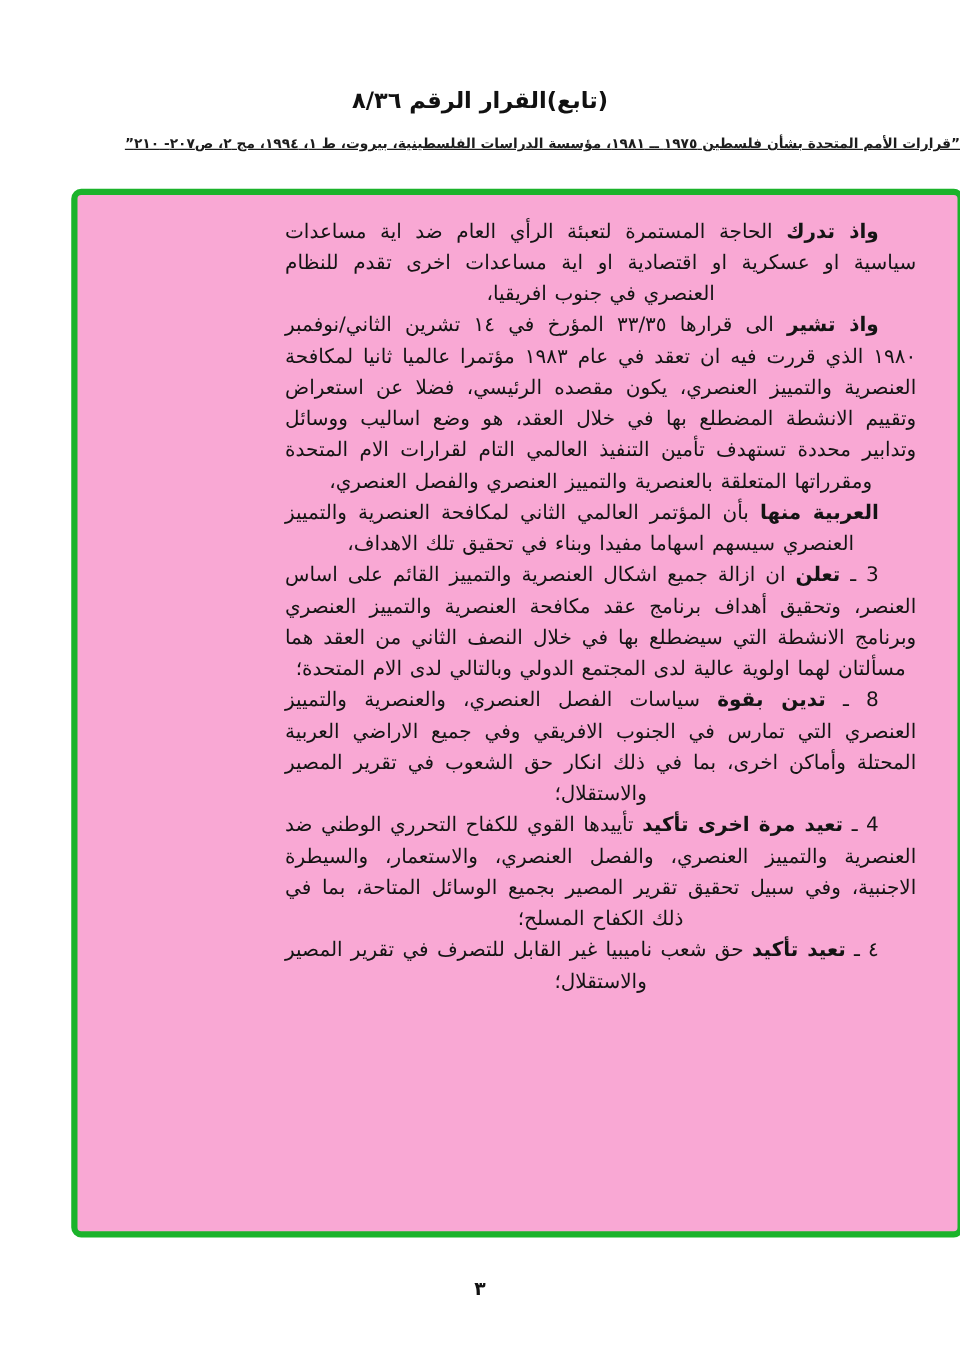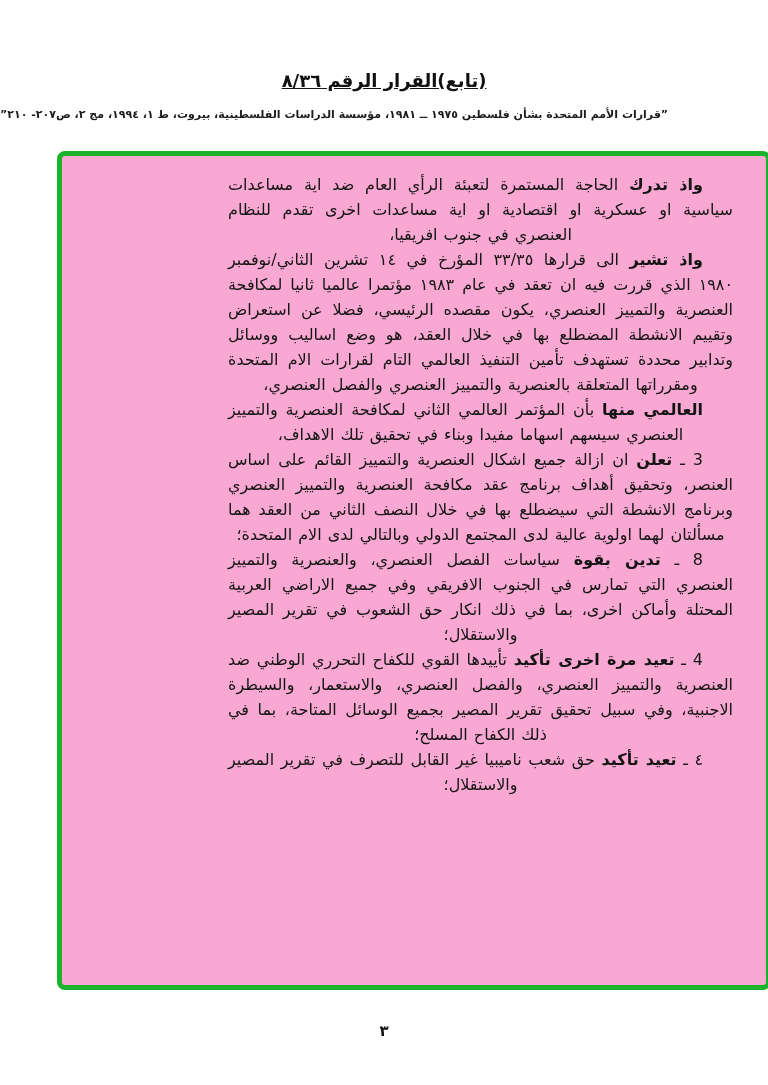--- a/index.html
+++ b/index.html
@@ -15,33 +15,33 @@
     position: absolute;
     top: 70px;
     left: 0;
     width: 100%;
     text-align: center;
     direction: rtl;
     font-size: 18px;
     font-weight: bold;
     color: #111111;
     letter-spacing: 0.5px;
-    text-decoration: underline;
   }
   .source-line {
     position: absolute;
     top: 108px;
     left: 0;
     width: 100%;
-    text-align: left;
+    text-align: right;
     direction: rtl;
     font-size: 11px;
     font-weight: bold;
     color: #1c1c1c;
     white-space: nowrap;
+    text-decoration: underline;
   }
   .frame {
     position: absolute;
     left: 57px;
     top: 151px;
     width: 714px;
     height: 839px;
     box-sizing: border-box;
     border: 5px solid #1bb32b;
     border-radius: 8px;
@@ -81,21 +81,21 @@
 <div class="page">
 
   <div class="title">(تابع)القرار الرقم ٨/٣٦</div>
 
   <div class="source-line">”قرارات الأمم المتحدة بشأن فلسطين ١٩٧٥ ــ ١٩٨١، مؤسسة الدراسات الفلسطينية، بيروت، ط ١، ١٩٩٤، مج ٢، ص٢٠٧- ٢١٠”</div>
 
   <div class="frame" style="border-color: rgb(27, 179, 43);">
     <div class="text-column">
         <p class="para" dir="rtl"><b>واذ تدرك</b> الحاجة المستمرة لتعبئة الرأي العام ضد اية مساعدات سياسية او عسكرية او اقتصادية او اية مساعدات اخرى تقدم للنظام العنصري في جنوب افريقيا،</p>
         <p class="para" dir="rtl"><b>واذ تشير</b> الى قرارها ٣٣/٣٥ المؤرخ في ١٤ تشرين الثاني/نوفمبر ١٩٨٠ الذي قررت فيه ان تعقد في عام ١٩٨٣ مؤتمرا عالميا ثانيا لمكافحة العنصرية والتمييز العنصري، يكون مقصده الرئيسي، فضلا عن استعراض وتقييم الانشطة المضطلع بها في خلال العقد، هو وضع اساليب ووسائل وتدابير محددة تستهدف تأمين التنفيذ العالمي التام لقرارات الام المتحدة ومقرراتها المتعلقة بالعنصرية والتمييز العنصري والفصل العنصري،</p>
-        <p class="para" dir="rtl"><b>العالمي منها</b> بأن المؤتمر العالمي الثاني لمكافحة العنصرية والتمييز العنصري سيسهم اسهاما مفيدا وبناء في تحقيق تلك الاهداف،</p>
+        <p class="para" dir="rtl"><b>العربية منها</b> بأن المؤتمر العالمي الثاني لمكافحة العنصرية والتمييز العنصري سيسهم اسهاما مفيدا وبناء في تحقيق تلك الاهداف،</p>
         <p class="para" dir="rtl"><span>3 ـ </span><b>تعلن</b> ان ازالة جميع اشكال العنصرية والتمييز القائم على اساس العنصر، وتحقيق أهداف برنامج عقد مكافحة العنصرية والتمييز العنصري وبرنامج الانشطة التي سيضطلع بها في خلال النصف الثاني من العقد هما مسألتان لهما اولوية عالية لدى المجتمع الدولي وبالتالي لدى الام المتحدة؛</p>
         <p class="para" dir="rtl"><span>8 ـ </span><b>تدين بقوة</b> سياسات الفصل العنصري، والعنصرية والتمييز العنصري التي تمارس في الجنوب الافريقي وفي جميع الاراضي العربية المحتلة وأماكن اخرى، بما في ذلك انكار حق الشعوب في تقرير المصير والاستقلال؛</p>
         <p class="para" dir="rtl"><span>4 ـ </span><b>تعيد مرة اخرى تأكيد</b> تأييدها القوي للكفاح التحرري الوطني ضد العنصرية والتمييز العنصري، والفصل العنصري، والاستعمار، والسيطرة الاجنبية، وفي سبيل تحقيق تقرير المصير بجميع الوسائل المتاحة، بما في ذلك الكفاح المسلح؛</p>
         <p class="para" dir="rtl"><span>٤ ـ </span><b>تعيد تأكيد</b> حق شعب ناميبيا غير القابل للتصرف في تقرير المصير والاستقلال؛</p>
       </div>
   </div>
 
   <div class="page-number">٣</div>
 
 </div>

